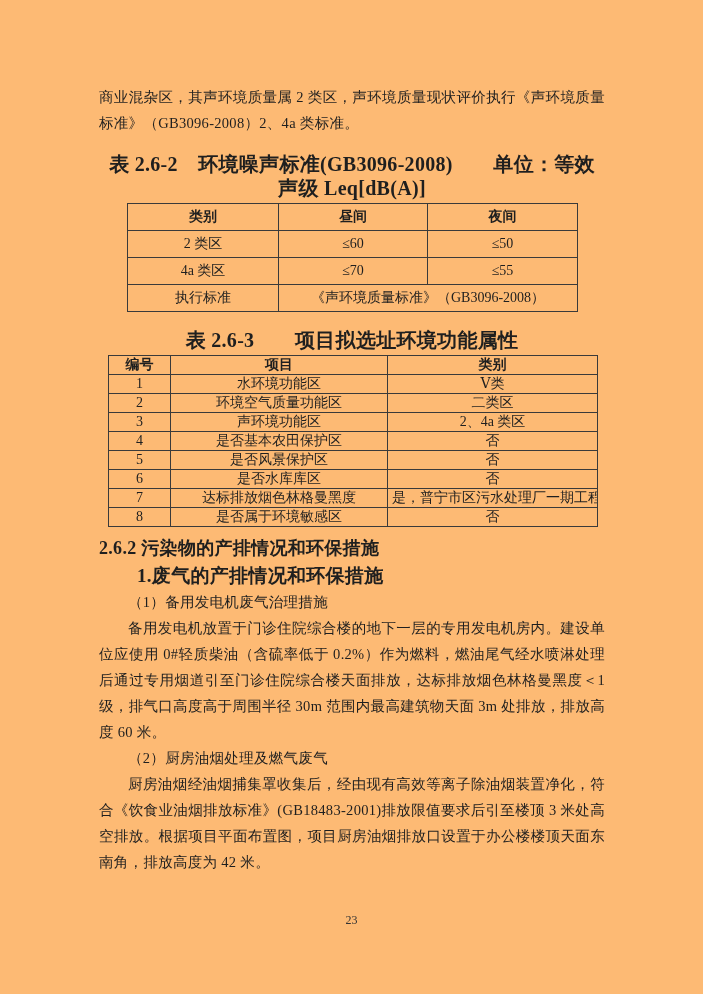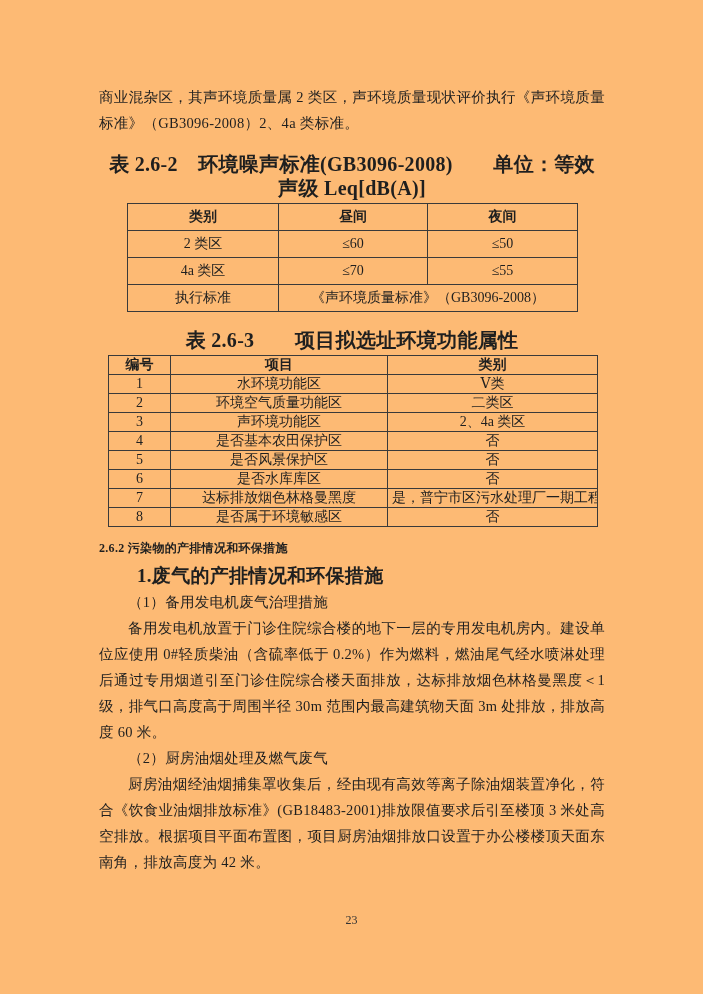--- a/index.html
+++ b/index.html
@@ -65,21 +65,21 @@
     margin-bottom: 6px;
   }
   .func-table td { height: 19px; font-size: 14px; }
   .func-table col.c0 { width: 62px; }
   .func-table col.c1 { width: 217px; }
   .func-table col.c2 { width: 210px; }
   .header-row td { font-weight: bold; }
   .section-heading {
     margin-top: 8px;
     font-weight: bold;
-    font-size: 12px;
+    font-size: 18px;
     line-height: 27px;
     text-align: left;
   }
   .sub-heading {
     font-weight: bold;
     font-size: 19px;
     line-height: 27px;
     text-indent: 2em;
     text-align: left;
   }

